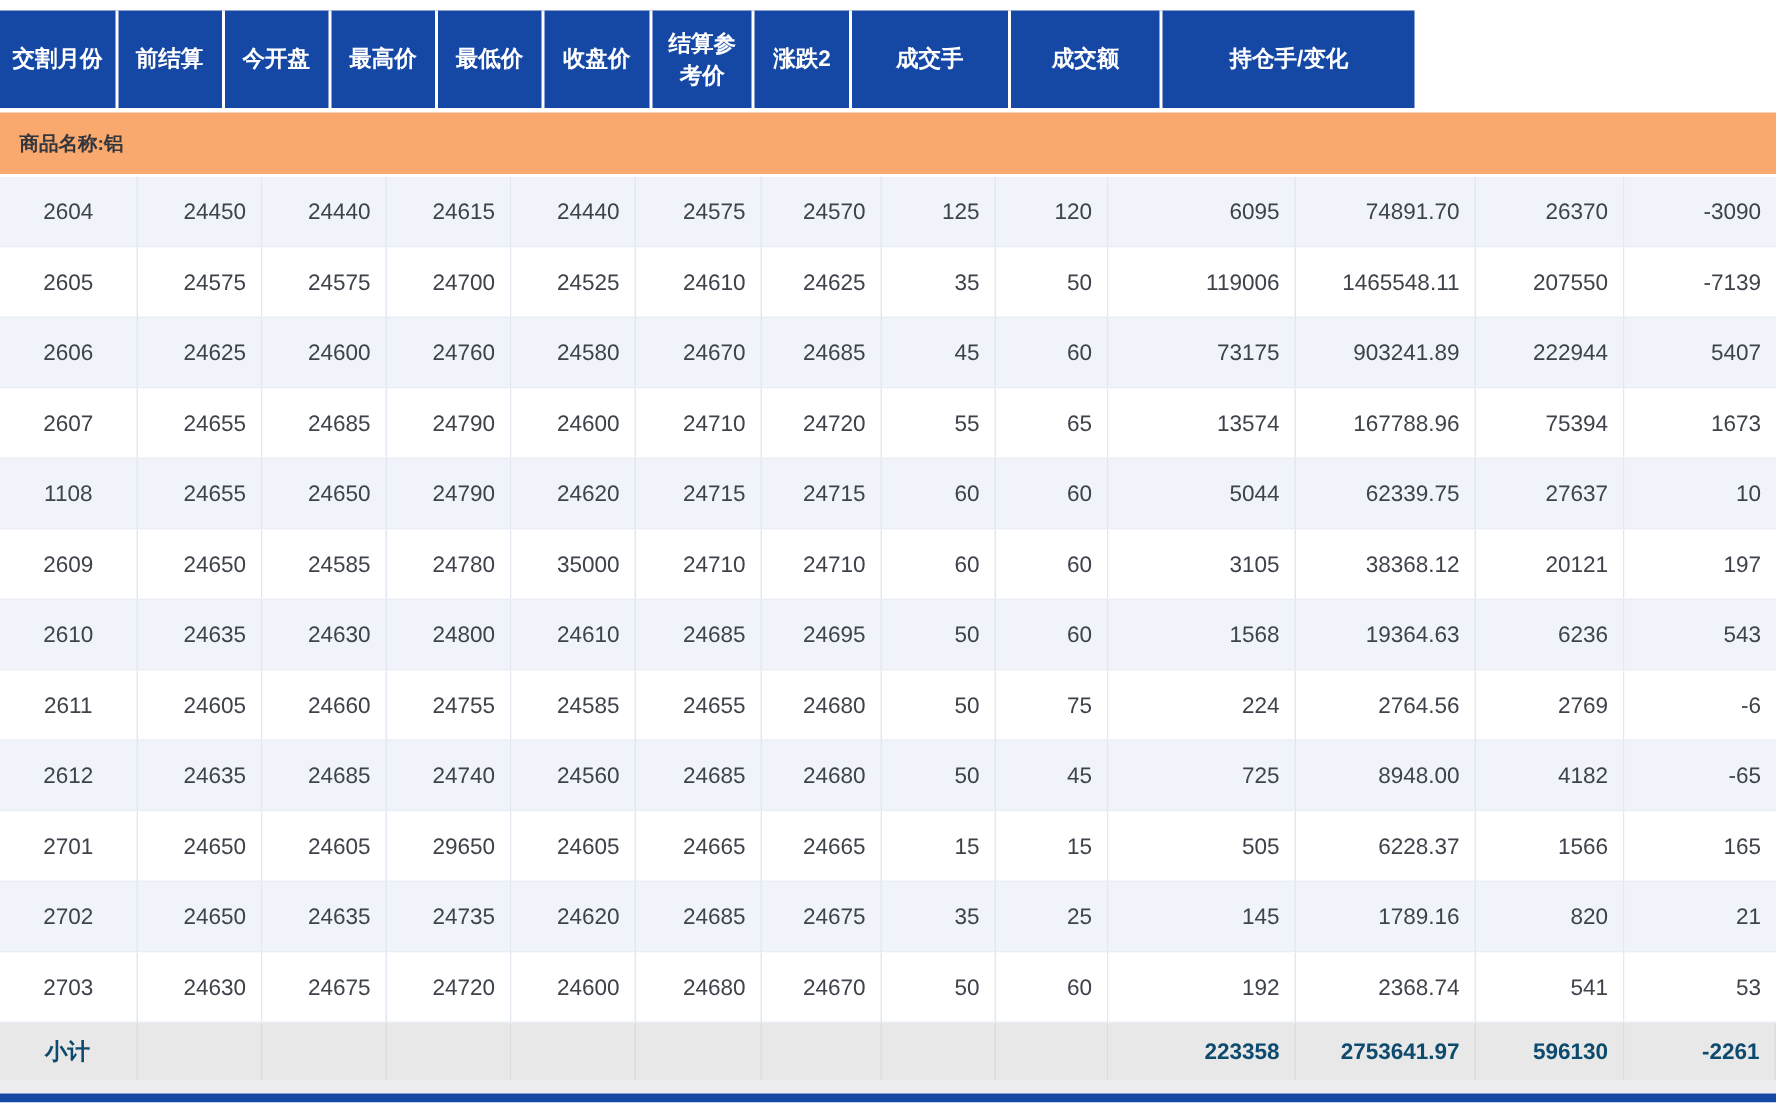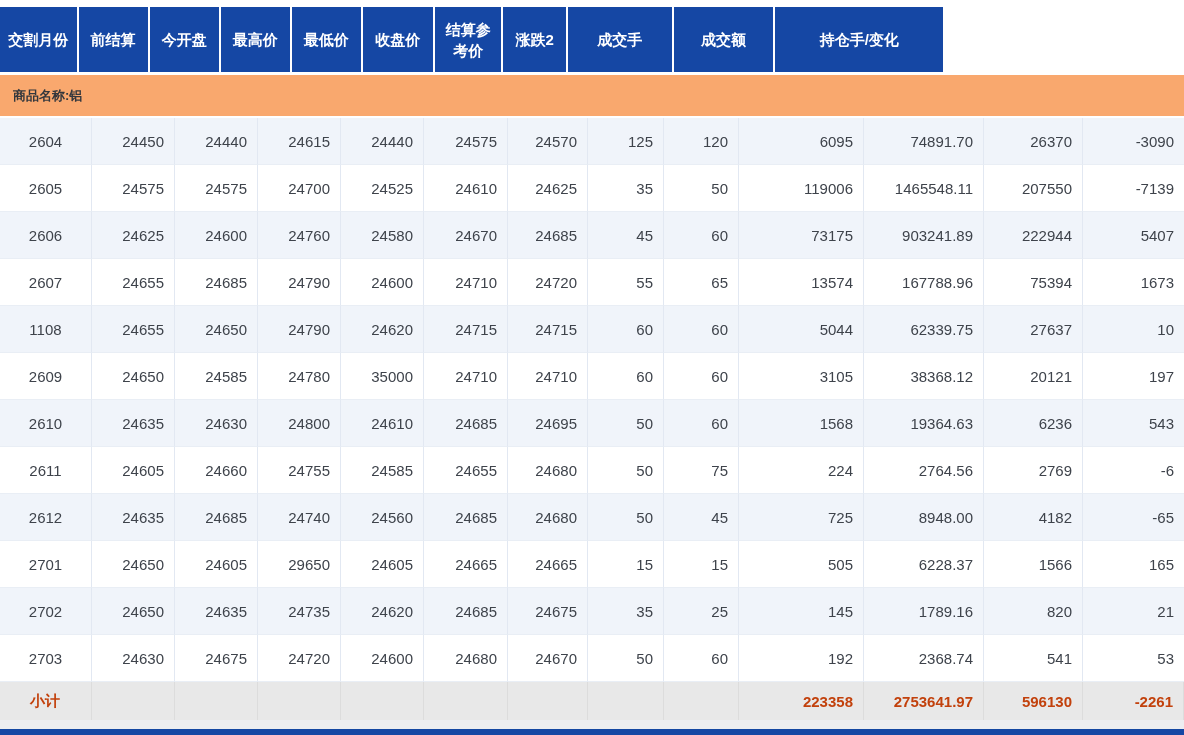--- a/index.html
+++ b/index.html
@@ -56,21 +56,21 @@
   table.quotes td.c-month{text-align:center;padding:0 4px;}
   table.quotes tr.alt td{background:var(--row-alt);}
   table.quotes tr.plain td{background:#ffffff;}
 
   
   table.quotes tr.subtotal td{
     background:var(--subtotal-bg);
     border-right:1px solid #dcdcdc;
     border-bottom:none;
     height:38px;
-    font-weight:bold;color:#c2410c;margin-top:20px;
+    font-weight:bold;color:#0c4a6e;margin-top:20px;
   }
   table.quotes tr.subtotal td.label{text-align:left;padding-left:30px;}
 
   .bottom-strip{height:9px;background:#EDEDF1;}
   .bottom-bar{height:6px;background:var(--header-bg);}
 </style>
 </head>
 <body>
 
 <div class="top-gap"></div>

